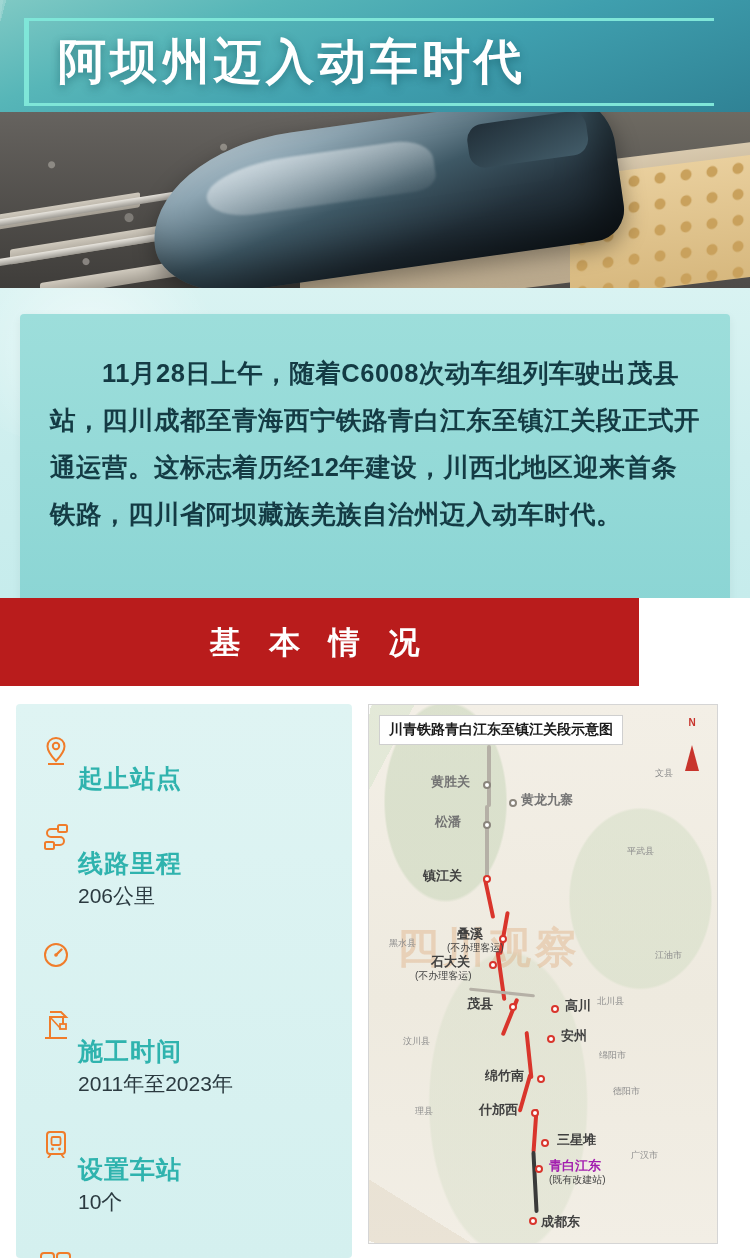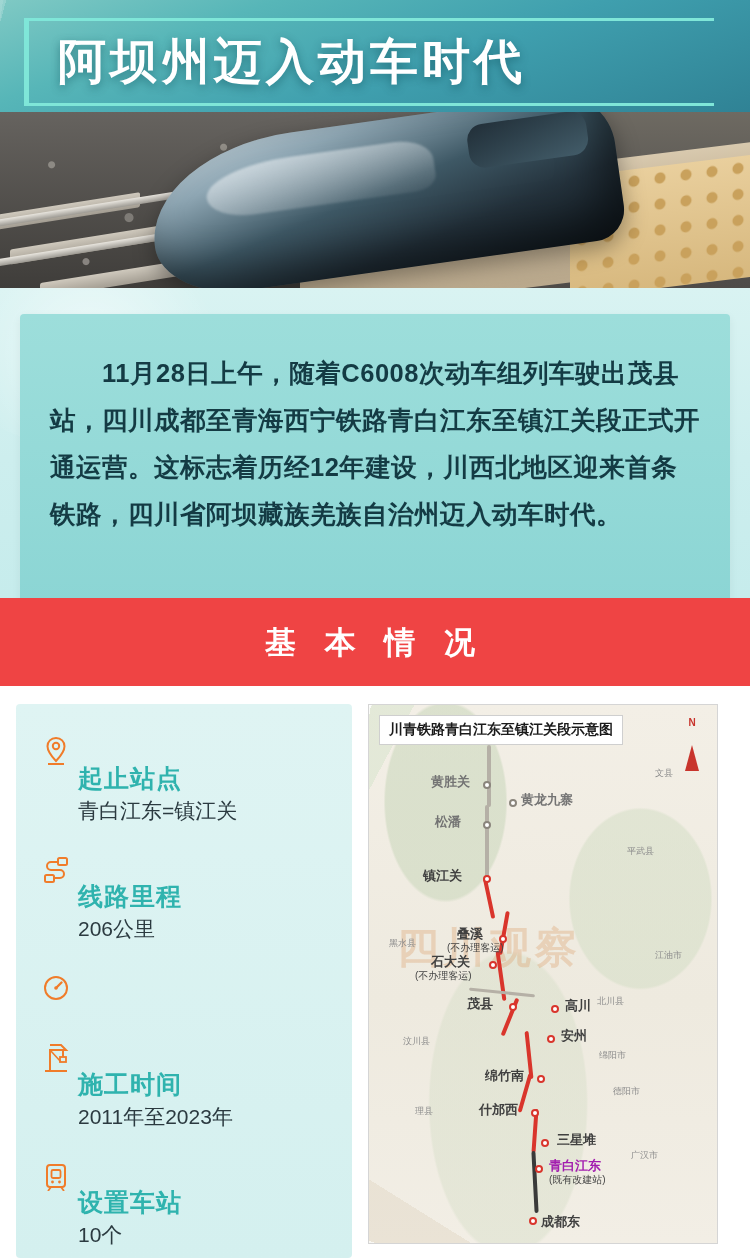--- a/index.html
+++ b/index.html
@@ -161,23 +161,23 @@
     line-height: 47px;
     color: #143b44;
     font-weight: bold;
     text-indent: 52px;
     letter-spacing: 0.5px;
   }
 
   
   .section-band {
     position: relative;
-    width: 750px;
+    width: 639px;
     height: 88px;
-    background: #ef4444;
+    background: #b91c1c;
   }
   .section-band .title {
     position: absolute;
     left: 0; right: 0; top: 24px;
     text-align: center;
     font-size: 31px;
     font-weight: bold;
     color: #ffffff;
     letter-spacing: 10px;
   }
@@ -356,21 +356,20 @@
     <div class="info-item">
       <div class="info-ico">
         <svg width="26" height="32" viewBox="0 0 26 32">
             <path d="M13 2 C8 2 4.5 5.6 4.5 10.2 C4.5 16 13 25 13 25 C13 25 21.5 16 21.5 10.2 C21.5 5.6 18 2 13 2 Z" fill="none" stroke="#f07c2a" stroke-width="2"></path>
             <circle cx="13" cy="10" r="3.2" fill="none" stroke="#f07c2a" stroke-width="2"></circle>
             <path d="M5 28 H21" stroke="#f07c2a" stroke-width="2"></path>
           </svg>
       </div>
       <div class="info-body">
         <div class="info-label">起止站点</div>
-        <div class="info-value">青白江东=镇江关</div>
       </div>
     </div>
 
     <div class="info-item">
       <div class="info-ico">
         <svg width="30" height="28" viewBox="0 0 30 28">
             <rect x="17" y="2" width="9" height="7" rx="1.5" fill="none" stroke="#f07c2a" stroke-width="2"></rect>
             <rect x="4" y="19" width="9" height="7" rx="1.5" fill="none" stroke="#f07c2a" stroke-width="2"></rect>
             <path d="M17 6 H10 a4 4 0 0 0 0 8 h9 a4 4 0 0 1 0 8 h-6" fill="none" stroke="#f07c2a" stroke-width="2"></path>
           </svg>

